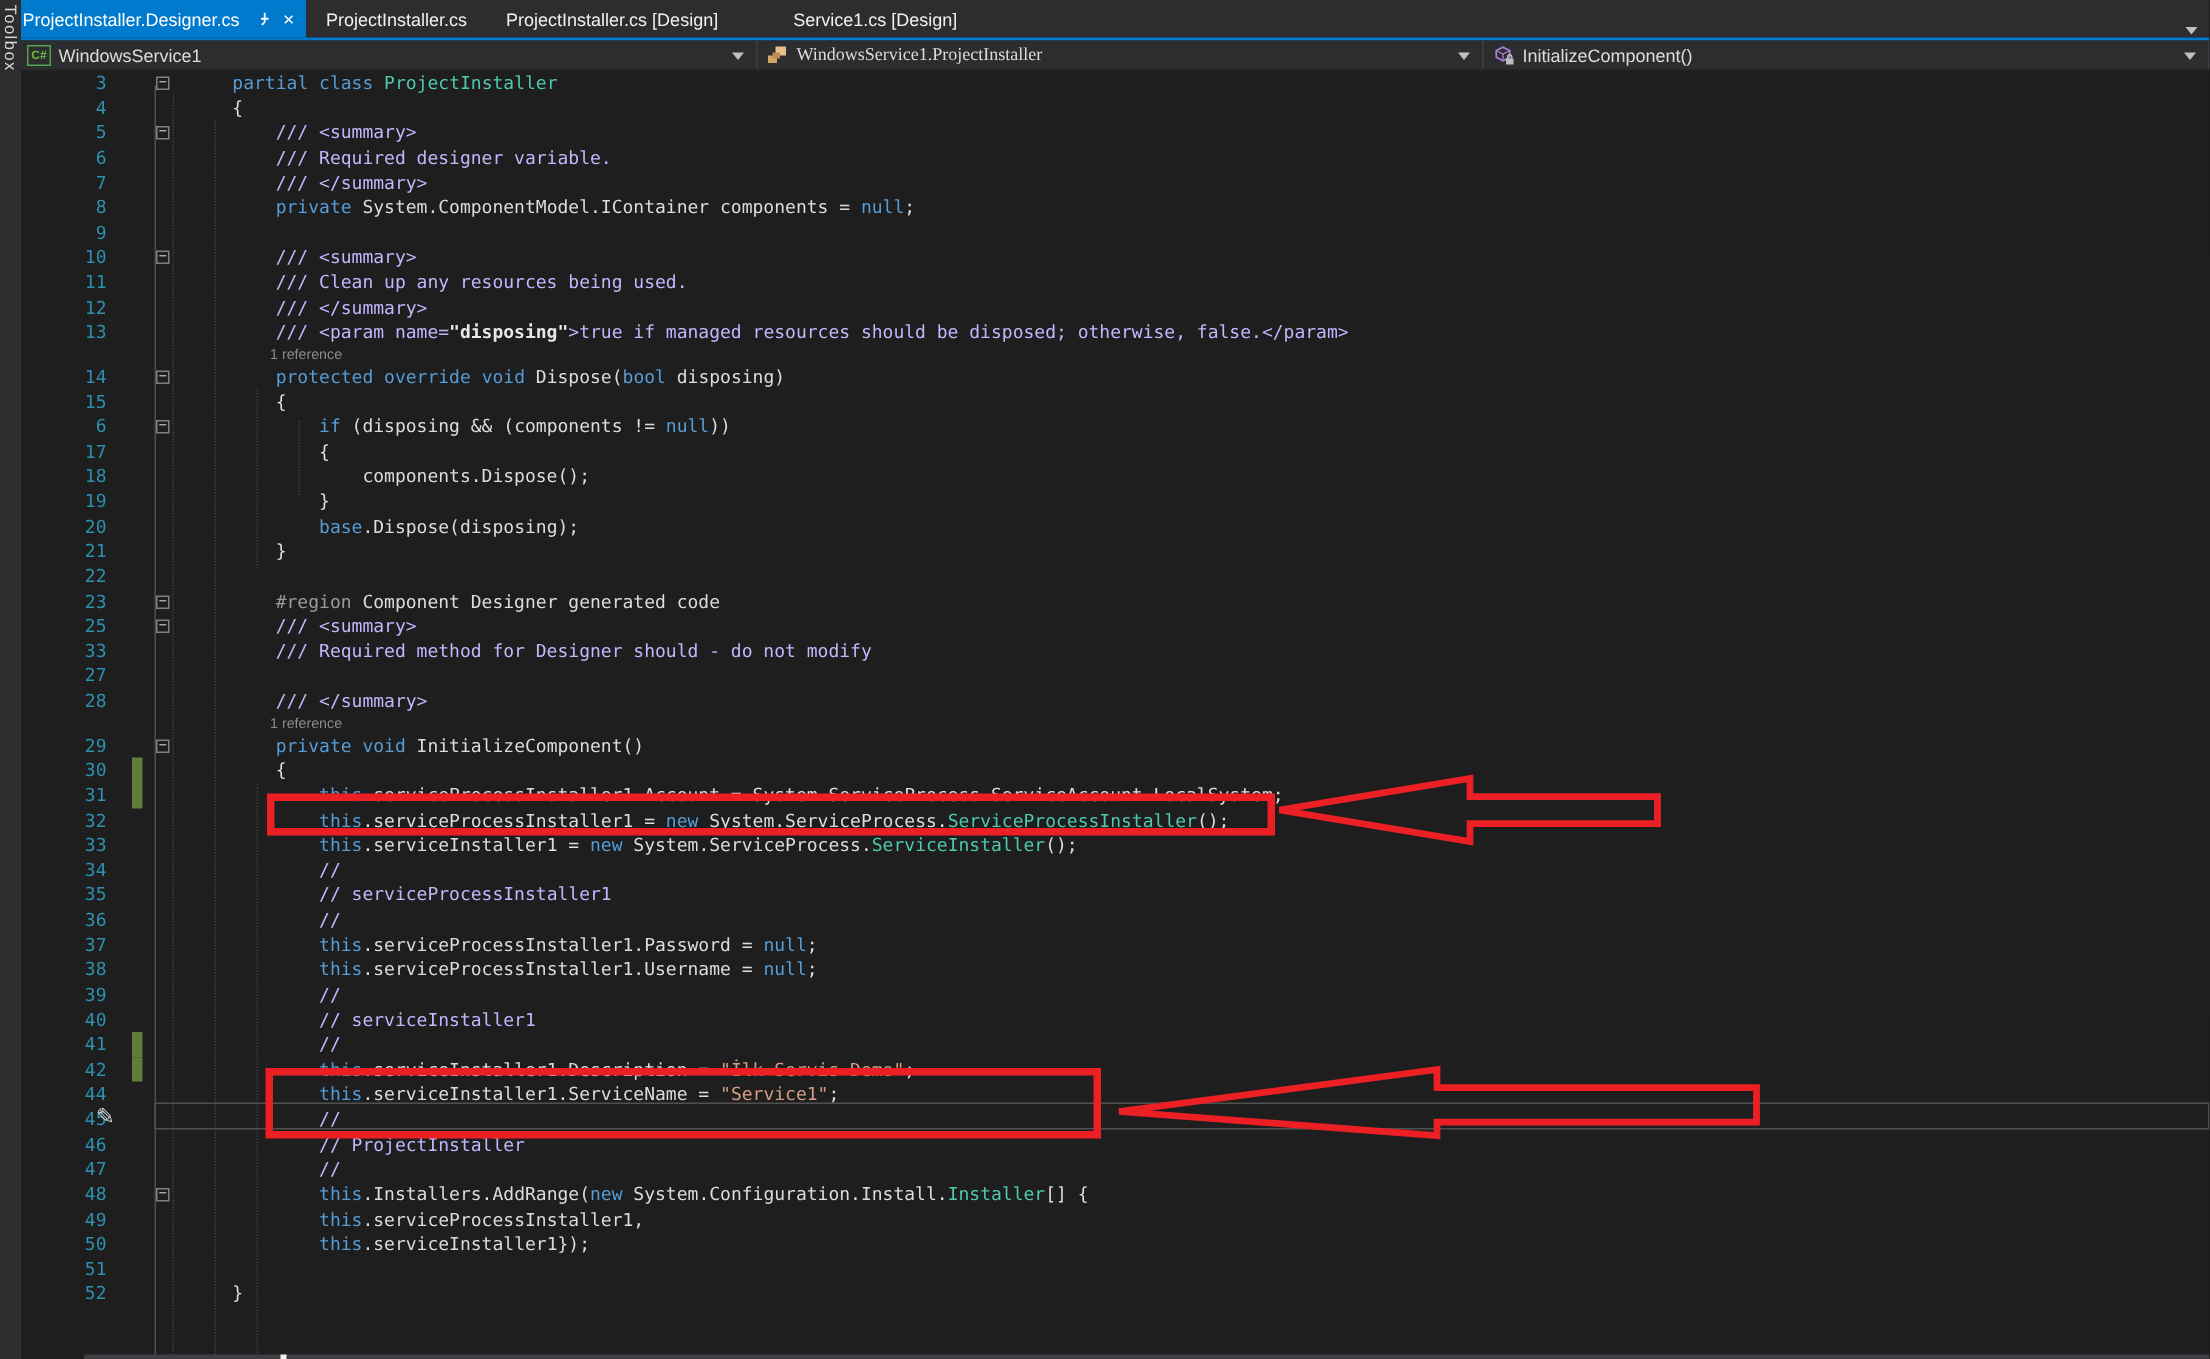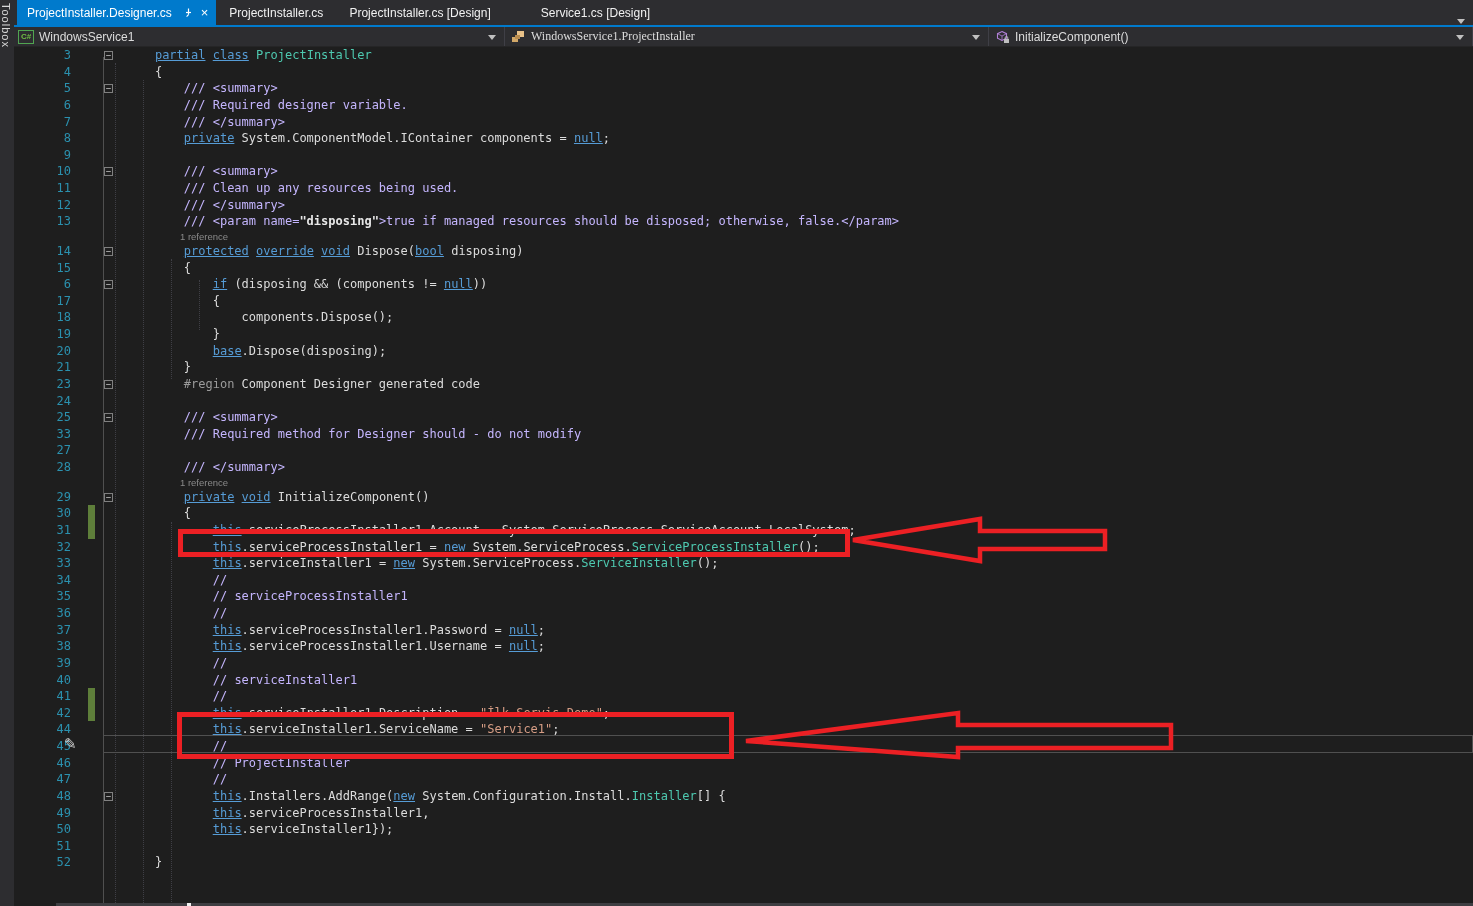--- a/index.html
+++ b/index.html
@@ -7,21 +7,21 @@
               font-family:"Liberation Sans", sans-serif; }
   #stage { position:relative; width:1473px; height:906px; background:#1E1E1E; }
 
   
   #toolbox-strip { position:absolute; left:0; top:0; width:14px; height:906px;
                    background:#2D2D30; z-index:3; }
   #toolbox-label { writing-mode:vertical-rl; color:#D8D8D8; font-size:11px;
                    padding-top:3px; padding-right:1px; letter-spacing:1px; }
 
   
-  #tabbar { position:absolute; left:14px; top:0; right:0; height:25px;
+  #tabbar { position:absolute; left:2px; top:0; right:0; height:25px;
             background:#2D2D30; display:flex; align-items:stretch; z-index:2; }
   .tab { display:flex; align-items:center; color:#F1F1F1; font-size:12px;
          padding:0 13px; white-space:nowrap; cursor:default; }
   .tab.active { background:#007ACC; color:#FFFFFF; padding:0 8px 0 10px; margin-left:3px; }
   .tab.active .tab-label { margin-right:10px; }
   .tab-pin { margin-right:8px; display:inline-flex; }
   .tab-close { color:#FFFFFF; font-size:13px; line-height:13px; }
   .tab.gap { margin-left:24px; }
   #tab-list-caret { position:absolute; right:8px; top:10px; }
   .caret-down { width:0; height:0; border-left:4px solid transparent;
@@ -59,21 +59,21 @@
   .chbar { width:7px; margin-left:17px; flex:none; }
   .chbar.green { background:#5E7E3A; }
   .foldcol { width:31px; flex:none; position:relative; }
   .foldbox { position:absolute; left:9px; top:4px; width:9px; height:9px;
              background:#1E1E1E; border:1px solid #808080; color:#C8C8C8;
              font-size:9px; line-height:7px; text-align:center; z-index:2; }
   .code { flex:1; }
   .lens-row { height:13px; line-height:13px; }
   .lens-text { color:#8A8A8A; font-size:9.5px; padding-left:54px;
                font-family:"Liberation Sans",sans-serif; }
-  .tok-k { color:#569CD6;text-decoration:underline; } .tok-t { color:#4EC9B0; } .tok-c { color:#c4b5fd; }
+  .tok-k { color:#569CD6; } .tok-t { color:#4EC9B0; } .tok-c { color:#c4b5fd; }
   .tok-s { color:#D69D85; } .tok-p { color:#DCDCDC; } .tok-g { color:#9B9B9B; }
   .tok-b { color:#E8E8E8; font-weight:bold; }
 
   #current-line-box { position:absolute; left:89px; right:0; top:688px; height:18px;
                       border:1px solid #505050; z-index:2; }
   #pencil-icon { position:absolute; left:50px; top:688px; color:#D0D0D0;
                  font-size:15px; z-index:3; }
 
   
   .red-box { position:absolute; border:5px solid #EC2024; z-index:10; }
@@ -175,22 +175,22 @@
         <div class="row"><span class="ln">13</span><span class="chbar"></span><span class="foldcol"></span><span class="code"><span class="tok-p">        </span><span class="tok-c">/// &lt;param name=</span><span class="tok-b">"disposing"</span><span class="tok-c">&gt;true if managed resources should be disposed; otherwise, false.&lt;/param&gt;</span></span></div>
         <div class="row lens-row"><span class="ln"></span><span class="chbar"></span><span class="foldcol"></span><span class="code lens-text">1 reference</span></div>
         <div class="row"><span class="ln">14</span><span class="chbar"></span><span class="foldcol"><span class="foldbox">−</span></span><span class="code"><span class="tok-p">        </span><span class="tok-k">protected</span><span class="tok-p"> </span><span class="tok-k">override</span><span class="tok-p"> </span><span class="tok-k">void</span><span class="tok-p"> Dispose(</span><span class="tok-k">bool</span><span class="tok-p"> disposing)</span></span></div>
         <div class="row"><span class="ln">15</span><span class="chbar"></span><span class="foldcol"></span><span class="code"><span class="tok-p">        {</span></span></div>
         <div class="row"><span class="ln">6</span><span class="chbar"></span><span class="foldcol"><span class="foldbox">−</span></span><span class="code"><span class="tok-p">            </span><span class="tok-k">if</span><span class="tok-p"> (disposing &amp;&amp; (components != </span><span class="tok-k">null</span><span class="tok-p">))</span></span></div>
         <div class="row"><span class="ln">17</span><span class="chbar"></span><span class="foldcol"></span><span class="code"><span class="tok-p">            {</span></span></div>
         <div class="row"><span class="ln">18</span><span class="chbar"></span><span class="foldcol"></span><span class="code"><span class="tok-p">                components.Dispose();</span></span></div>
         <div class="row"><span class="ln">19</span><span class="chbar"></span><span class="foldcol"></span><span class="code"><span class="tok-p">            }</span></span></div>
         <div class="row"><span class="ln">20</span><span class="chbar"></span><span class="foldcol"></span><span class="code"><span class="tok-p">            </span><span class="tok-k">base</span><span class="tok-p">.Dispose(disposing);</span></span></div>
         <div class="row"><span class="ln">21</span><span class="chbar"></span><span class="foldcol"></span><span class="code"><span class="tok-p">        }</span></span></div>
+        <div class="row"><span class="ln">22</span><span class="chbar"></span><span class="foldcol"></span><span class="code"></span></div>
         <div class="row"><span class="ln">23</span><span class="chbar"></span><span class="foldcol"><span class="foldbox">−</span></span><span class="code"><span class="tok-p">        </span><span class="tok-g">#region</span><span class="tok-p"> Component Designer generated code</span></span></div>
-        <div class="row"><span class="ln">24</span><span class="chbar"></span><span class="foldcol"></span><span class="code"></span></div>
         <div class="row"><span class="ln">25</span><span class="chbar"></span><span class="foldcol"><span class="foldbox">−</span></span><span class="code"><span class="tok-p">        </span><span class="tok-c">/// &lt;summary&gt;</span></span></div>
         <div class="row"><span class="ln">33</span><span class="chbar"></span><span class="foldcol"></span><span class="code"><span class="tok-p">        </span><span class="tok-c">/// Required method for Designer should - do not modify</span></span></div>
         <div class="row"><span class="ln">27</span><span class="chbar"></span><span class="foldcol"></span><span class="code"><span class="tok-p">        </span></span></div>
         <div class="row"><span class="ln">28</span><span class="chbar"></span><span class="foldcol"></span><span class="code"><span class="tok-p">        </span><span class="tok-c">/// &lt;/summary&gt;</span></span></div>
         <div class="row lens-row"><span class="ln"></span><span class="chbar"></span><span class="foldcol"></span><span class="code lens-text">1 reference</span></div>
         <div class="row"><span class="ln">29</span><span class="chbar"></span><span class="foldcol"><span class="foldbox">−</span></span><span class="code"><span class="tok-p">        </span><span class="tok-k">private</span><span class="tok-p"> </span><span class="tok-k">void</span><span class="tok-p"> InitializeComponent()</span></span></div>
         <div class="row"><span class="ln">30</span><span class="chbar green"></span><span class="foldcol"></span><span class="code"><span class="tok-p">        {</span></span></div>
         <div class="row"><span class="ln">31</span><span class="chbar green"></span><span class="foldcol"></span><span class="code"><span class="tok-p">            </span><span class="tok-k">this</span><span class="tok-p">.serviceProcessInstaller1.Account = System.ServiceProcess.ServiceAccount.LocalSystem;</span></span></div>
         <div class="row"><span class="ln">32</span><span class="chbar"></span><span class="foldcol"></span><span class="code"><span class="tok-p">            </span><span class="tok-k">this</span><span class="tok-p">.serviceProcessInstaller1 = </span><span class="tok-k">new</span><span class="tok-p"> System.ServiceProcess.</span><span class="tok-t">ServiceProcessInstaller</span><span class="tok-p">();</span></span></div>
         <div class="row"><span class="ln">33</span><span class="chbar"></span><span class="foldcol"></span><span class="code"><span class="tok-p">            </span><span class="tok-k">this</span><span class="tok-p">.serviceInstaller1 = </span><span class="tok-k">new</span><span class="tok-p"> System.ServiceProcess.</span><span class="tok-t">ServiceInstaller</span><span class="tok-p">();</span></span></div>

